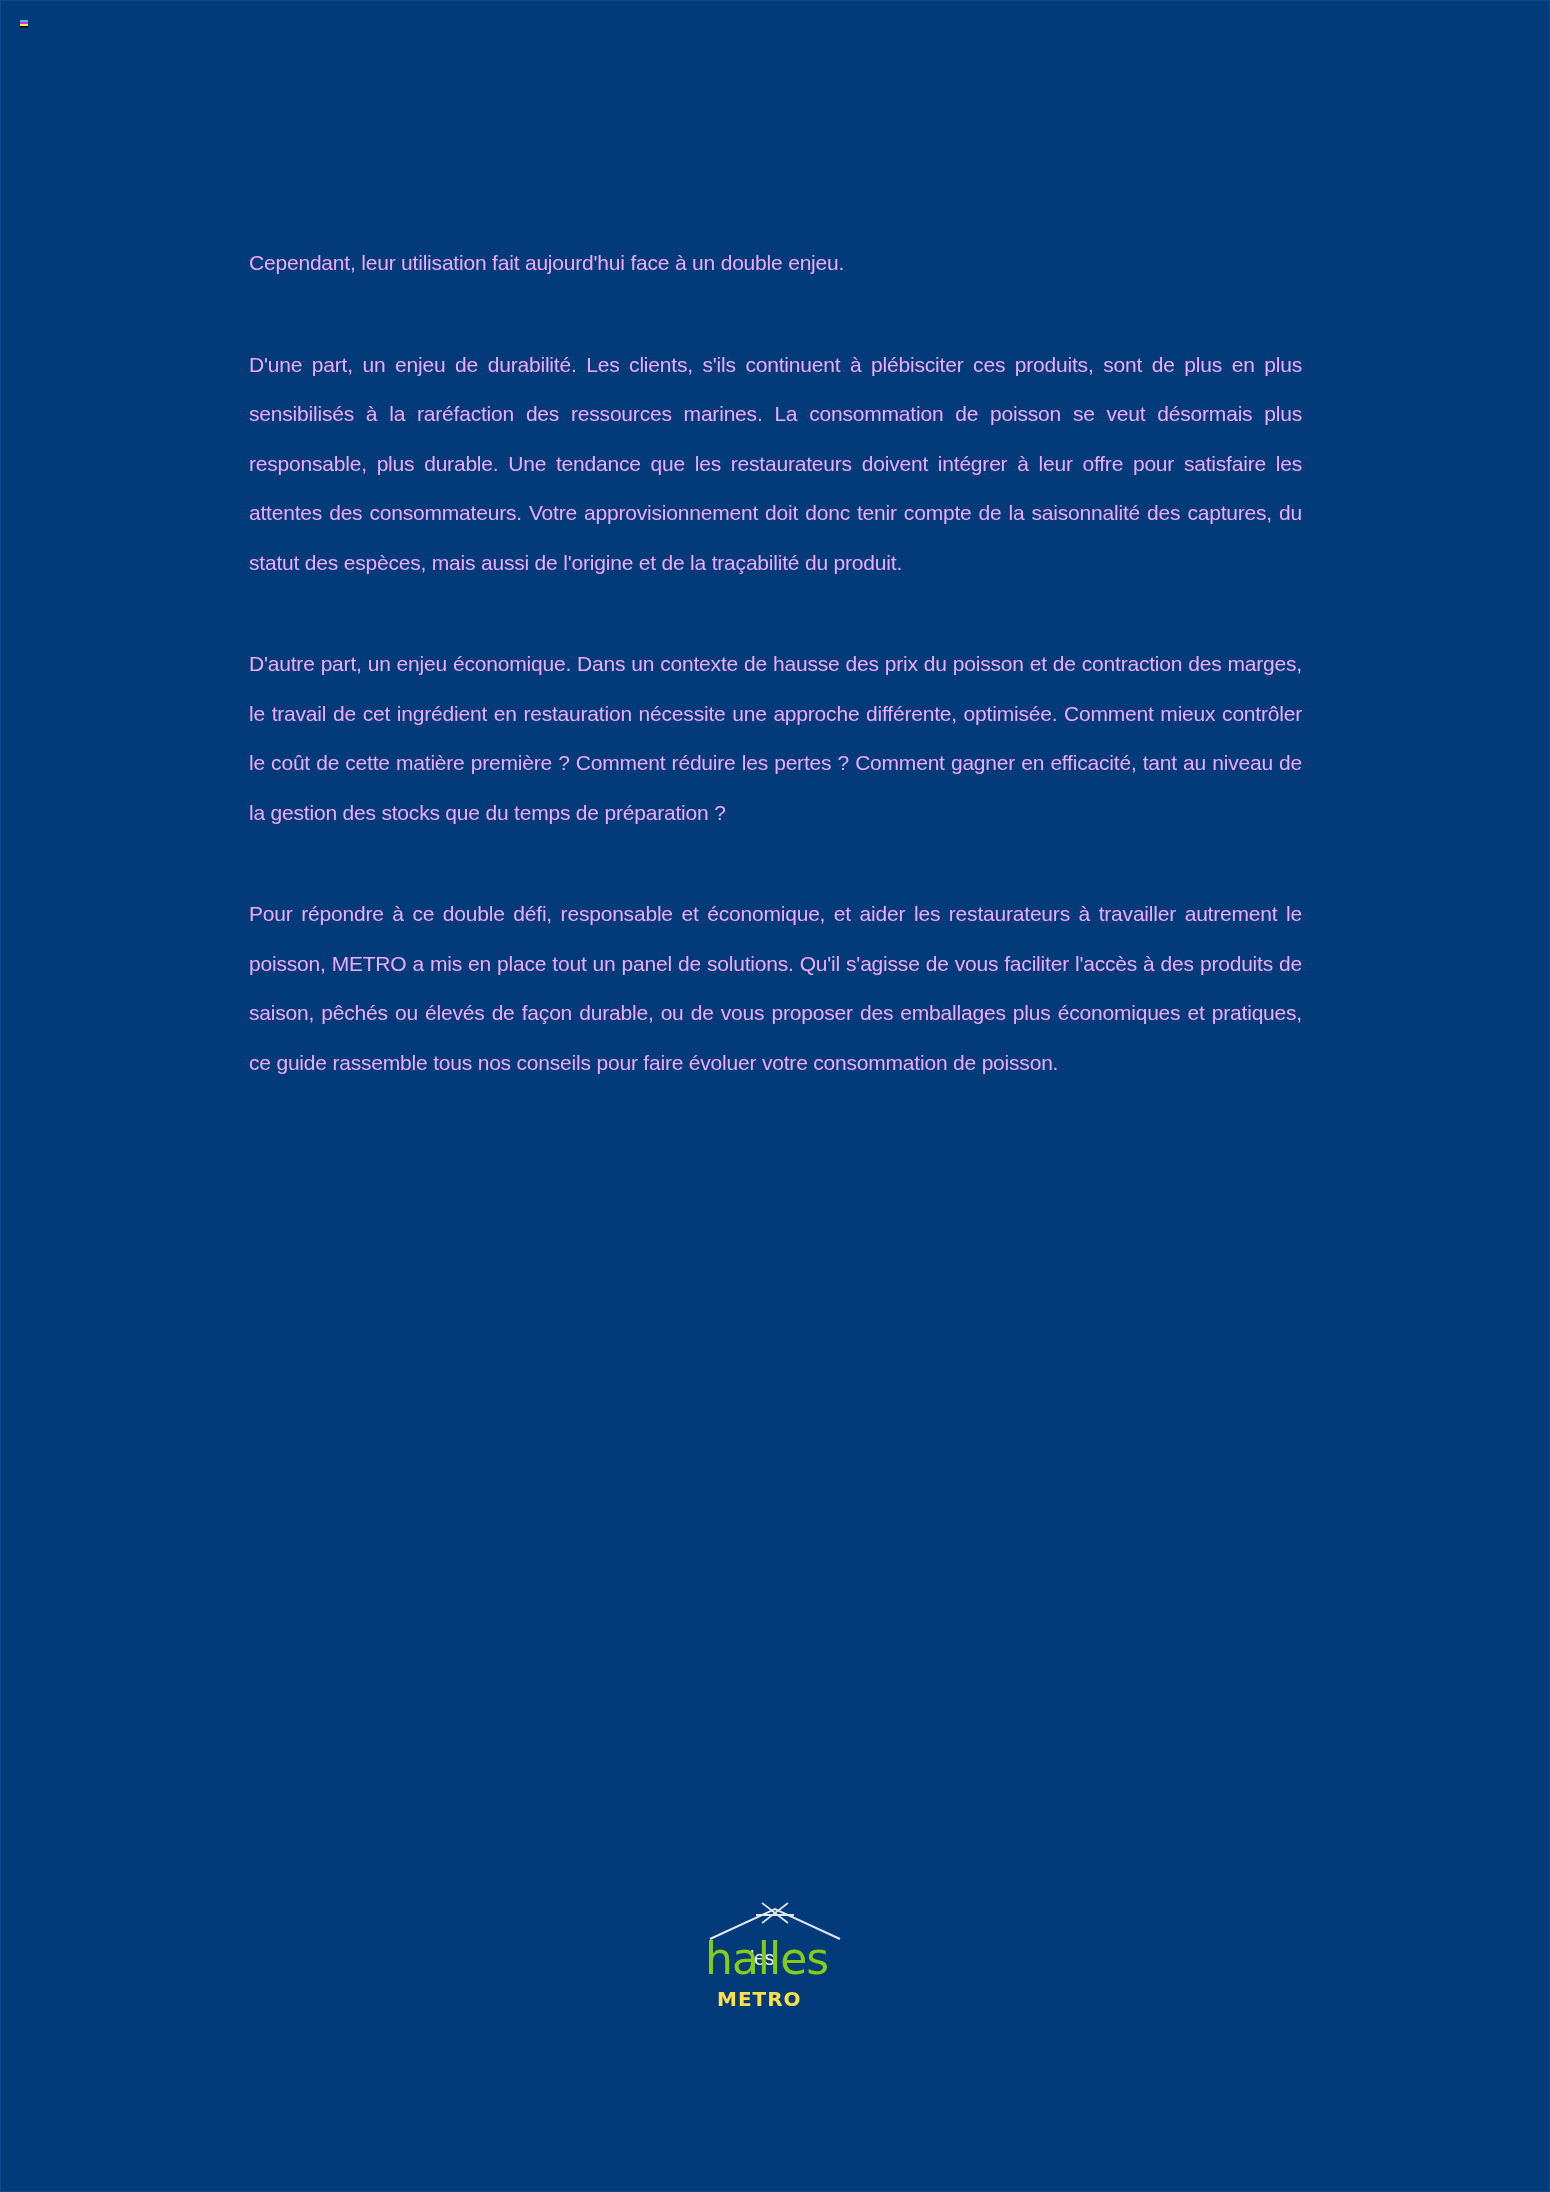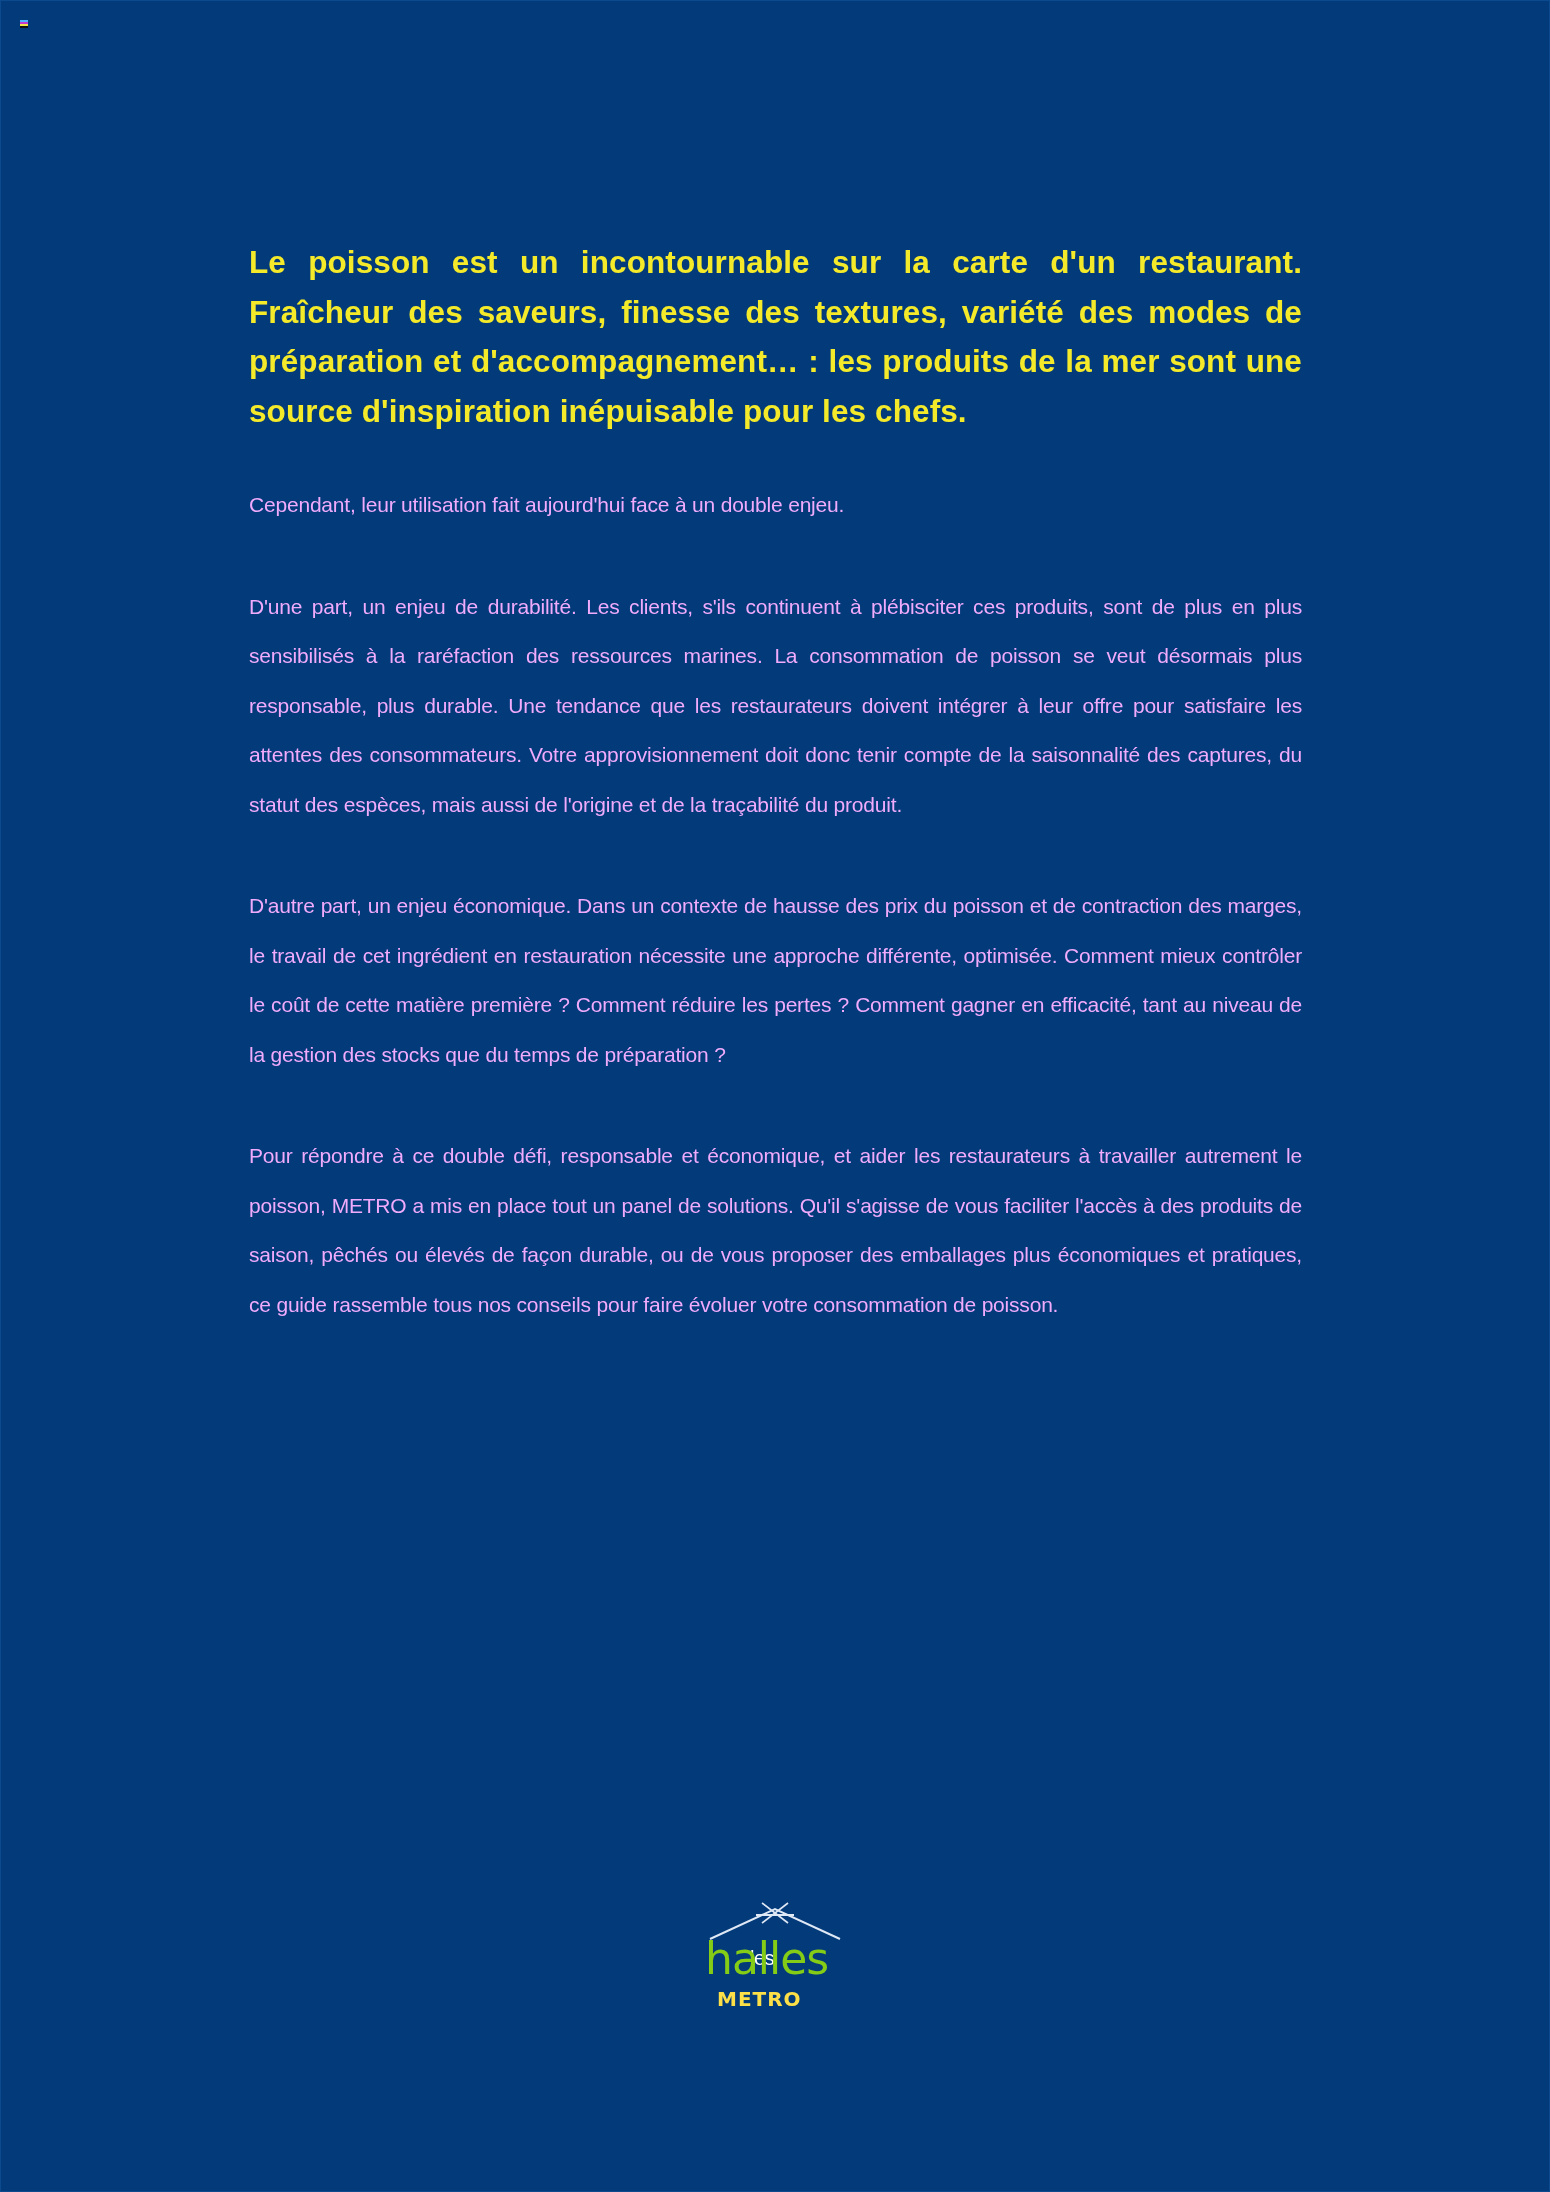--- a/index.html
+++ b/index.html
@@ -99,21 +99,20 @@
 <div class="page-frame"></div>
 
 <div class="flag-icon">
   <span style="background:#4fb3ff"></span>
   <span style="background:#c43ad1"></span>
   <span style="background:#f1e34a"></span>
   <span style="background:#111111"></span>
 </div>
 
 <div class="content">
-  <p class="intro">Le poisson est un incontournable sur la carte d'un restaurant. Fraîcheur des saveurs, finesse des textures, variété des modes de préparation et d'accompagnement… : les produits de la mer sont une source d'inspiration inépuisable pour les chefs.</p>
   <p class="para single">Cependant, leur utilisation fait aujourd'hui face à un double enjeu.</p>
   <p class="para">D'une part, un enjeu de durabilité. Les clients, s'ils continuent à plébisciter ces produits, sont de plus en plus sensibilisés à la raréfaction des ressources marines. La consommation de poisson se veut désormais plus responsable, plus durable. Une tendance que les restaurateurs doivent intégrer à leur offre pour satisfaire les attentes des consommateurs. Votre approvisionnement doit donc tenir compte de la saisonnalité des captures, du statut des espèces, mais aussi de l'origine et de la traçabilité du produit.</p>
   <p class="para">D'autre part, un enjeu économique. Dans un contexte de hausse des prix du poisson et de contraction des marges, le travail de cet ingrédient en restauration nécessite une approche différente, optimisée. Comment mieux contrôler le coût de cette matière première ? Comment réduire les pertes ? Comment gagner en efficacité, tant au niveau de la gestion des stocks que du temps de préparation ?</p>
   <p class="para">Pour répondre à ce double défi, responsable et économique, et aider les restaurateurs à travailler autrement le poisson, METRO a mis en place tout un panel de solutions. Qu'il s'agisse de vous faciliter l'accès à des produits de saison, pêchés ou élevés de façon durable, ou de vous proposer des emballages plus économiques et pratiques, ce guide rassemble tous nos conseils pour faire évoluer votre consommation de poisson.</p>
 </div>
 
 <div class="logo">
   <svg width="150" height="50" viewBox="0 0 150 50">
     <polyline points="10,44 75,14 140,44" fill="none" stroke="#dfe8f5" stroke-width="2"></polyline>
     <line x1="56" y1="20" x2="94" y2="20" stroke="#dfe8f5" stroke-width="2"></line>

